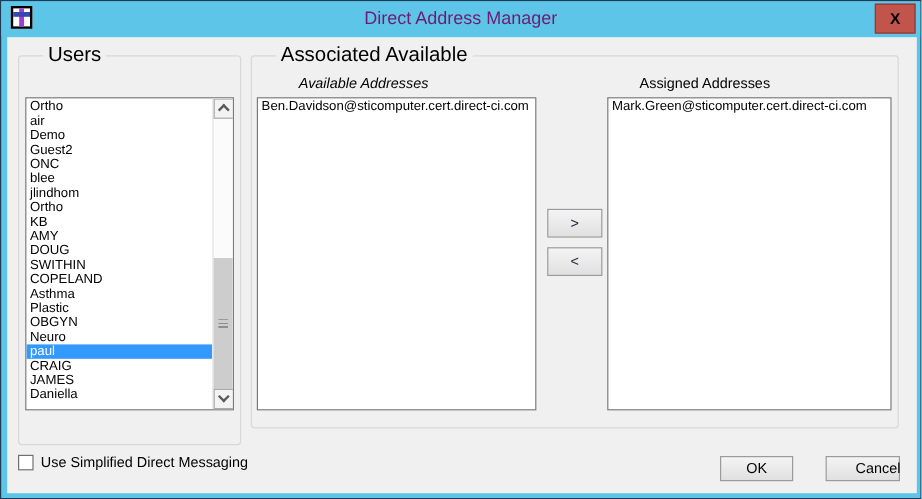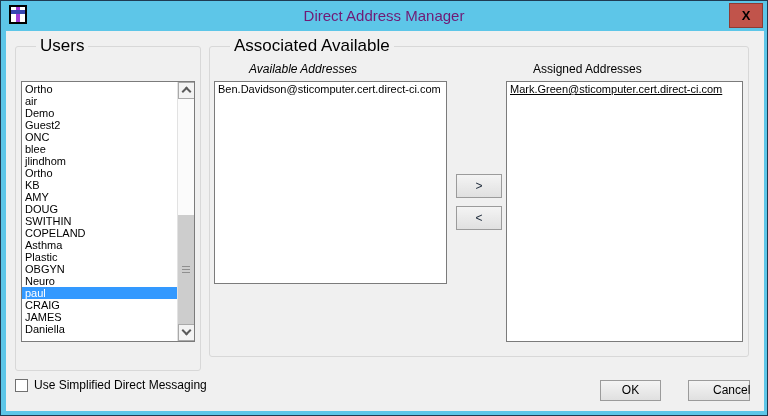--- a/index.html
+++ b/index.html
@@ -27,22 +27,22 @@
   .content { position:absolute; left:5px; top:30px; width:758px; height:380px; background:var(--dialog-bg, #f0f0f0); }
   .groupbox { position:absolute; border:1px solid #d8d8d8; border-radius:3px; }
   .glabel { position:absolute; top:-8px; left:20px; background:var(--dialog-bg, #f0f0f0); padding:0 4px; font-size:17px; line-height:14px; white-space:nowrap; }
   #users-group { left:9px; top:15px; width:186px; height:325px; }
   #assoc-group { left:203px; top:15px; width:540px; height:311px; }
   .col-label { position:absolute; top:31px; font-size:12px; white-space:nowrap; }
   #available-label { left:243px;font-style:italic; }
   #assigned-label { left:527px; }
   .listbox { position:absolute; background:#fff; border:1px solid #7b7b7b; overflow:hidden; font-size:11px; }
   #users-list { left:15px; top:50px; width:174px; height:261px; }
-  #available-list { left:208px; top:50px; width:233px; height:203px; }
-  #assigned-list { left:500px; top:50px; width:237px; height:261px;text-decoration:underline; }
+  #available-list { left:208px; top:50px; width:233px; height:261px; }
+  #assigned-list { left:500px; top:50px; width:237px; height:261px; }
   #users-list .items { position:absolute; left:0; top:1px; right:17px; bottom:0; overflow:hidden; }
   .user-item { height:12px; line-height:12px; padding-left:3px; white-space:nowrap; }
   .user-item.selected { background:var(--selection, #3399ff); color:#fff; }
   .addr-item { padding:2px 3px 1px 3px; line-height:11px; white-space:nowrap; }
   
   .scrollbar { position:absolute; right:0; top:0; width:17px; height:100%; background:#fbfbfb; border-left:1px solid #e2e2e2; }
   .sb-btn { position:absolute; left:0; width:17px; height:17px; background:#f3f3f3; border:1px solid #a9a9a9; }
   .sb-up { top:0; }
   .sb-down { bottom:0; }
   .chev { position:absolute; left:4px; width:7px; height:7px; border-left:2px solid #5a5a5a; border-top:2px solid #5a5a5a; }

